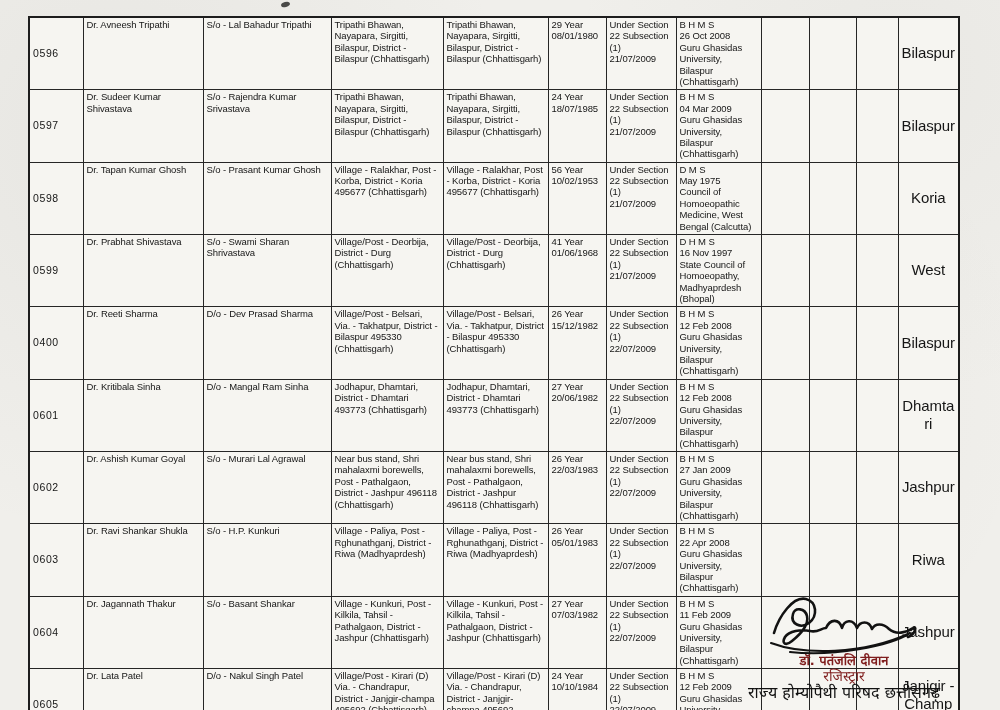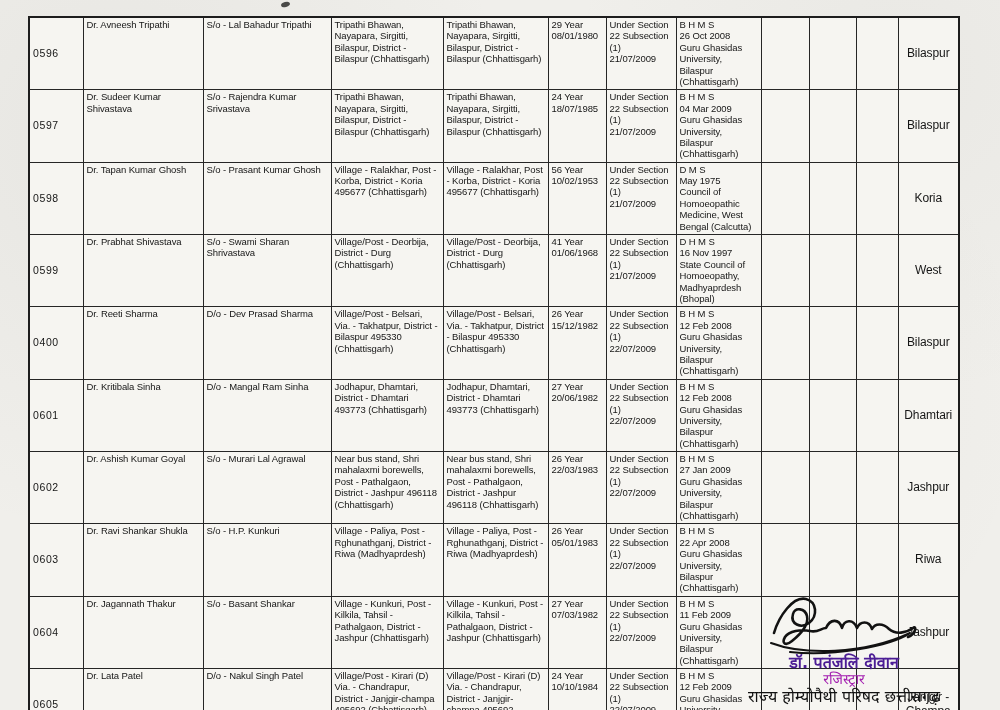--- a/index.html
+++ b/index.html
@@ -30,34 +30,34 @@
     border:2px solid #1d1d1d;
   }
   td {
     border:1.5px solid #262626;
     padding:1px 3px 2px 3px;
     font-size:9.5px; line-height:1.2; letter-spacing:-0.1px;
     vertical-align:top; overflow:hidden;
     word-wrap:break-word;
   }
   td.c-reg  { vertical-align:middle; text-align:left; font-size:10.5px; letter-spacing:0.6px; }
-  td.c-dist { vertical-align:middle; text-align:center; font-size:12px;margin-top:28px; }
+  td.c-dist { vertical-align:middle; text-align:center; font-size:15px;margin-top:28px; }
   .cell-line { margin:0; }
 
   .signature-svg { position:absolute; left:758px; top:586px; z-index:3; }
   .sig-stroke { fill:none; stroke:#121212; stroke-width:2.6; stroke-linecap:round; stroke-linejoin:round; }
   .sig-thin   { fill:none; stroke:#121212; stroke-width:2.1; stroke-linecap:round; stroke-linejoin:round; }
 
   .footer {
     position:absolute; left:690px; top:654px; width:308px;
     text-align:center; z-index:2;
     font-family:"DejaVu Sans", sans-serif;
   }
-  .f-name  { font-size:16px; font-weight:bold; line-height:1.15; color:#4c1d95; }
-  .f-title { font-size:14px;   line-height:1.1;  color:#a21caf; }
+  .f-name  { font-size:13px; font-weight:bold; line-height:1.15; color:#7f1d1d; }
+  .f-title { font-size:14px;   line-height:1.1;  color:#7f1d1d; }
   .f-org   { font-size:16px;   font-weight:normal; line-height:1.1; white-space:nowrap; color:#121212; }
 </style>
 </head>
 <body>
 
 <div class="page">
   <div class="speck"></div>
 
   <table class="register">
     <colgroup>

